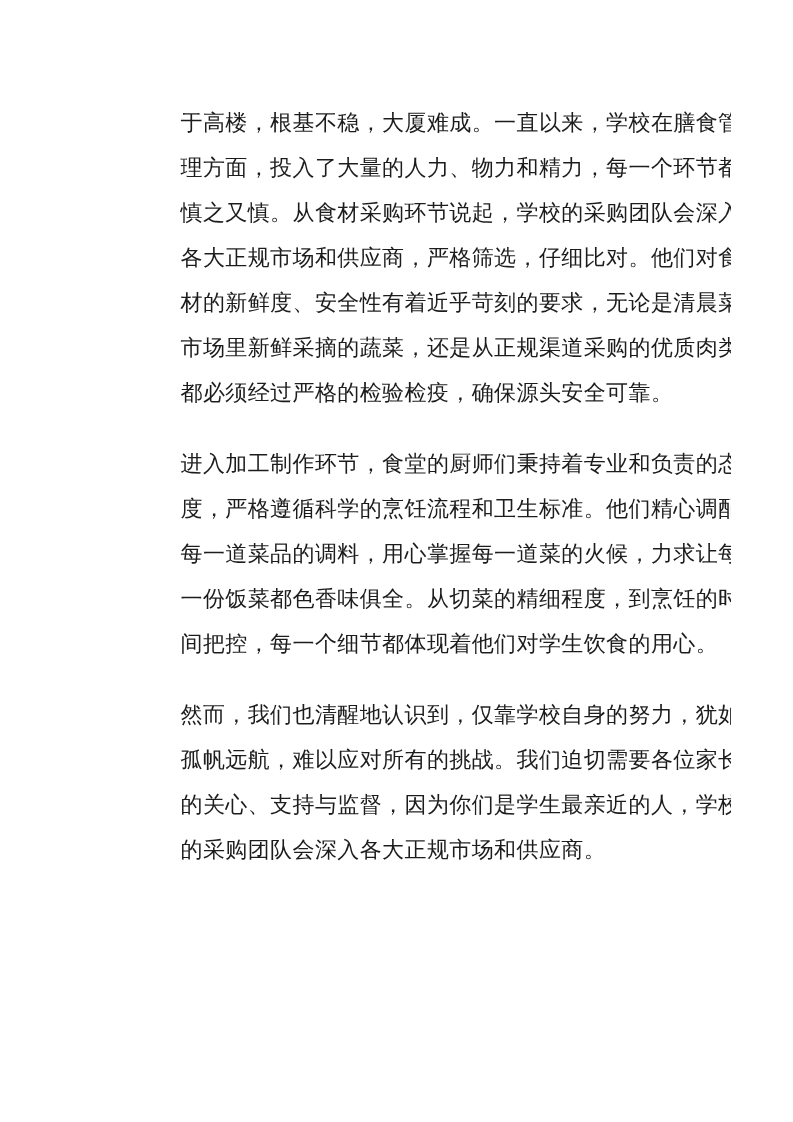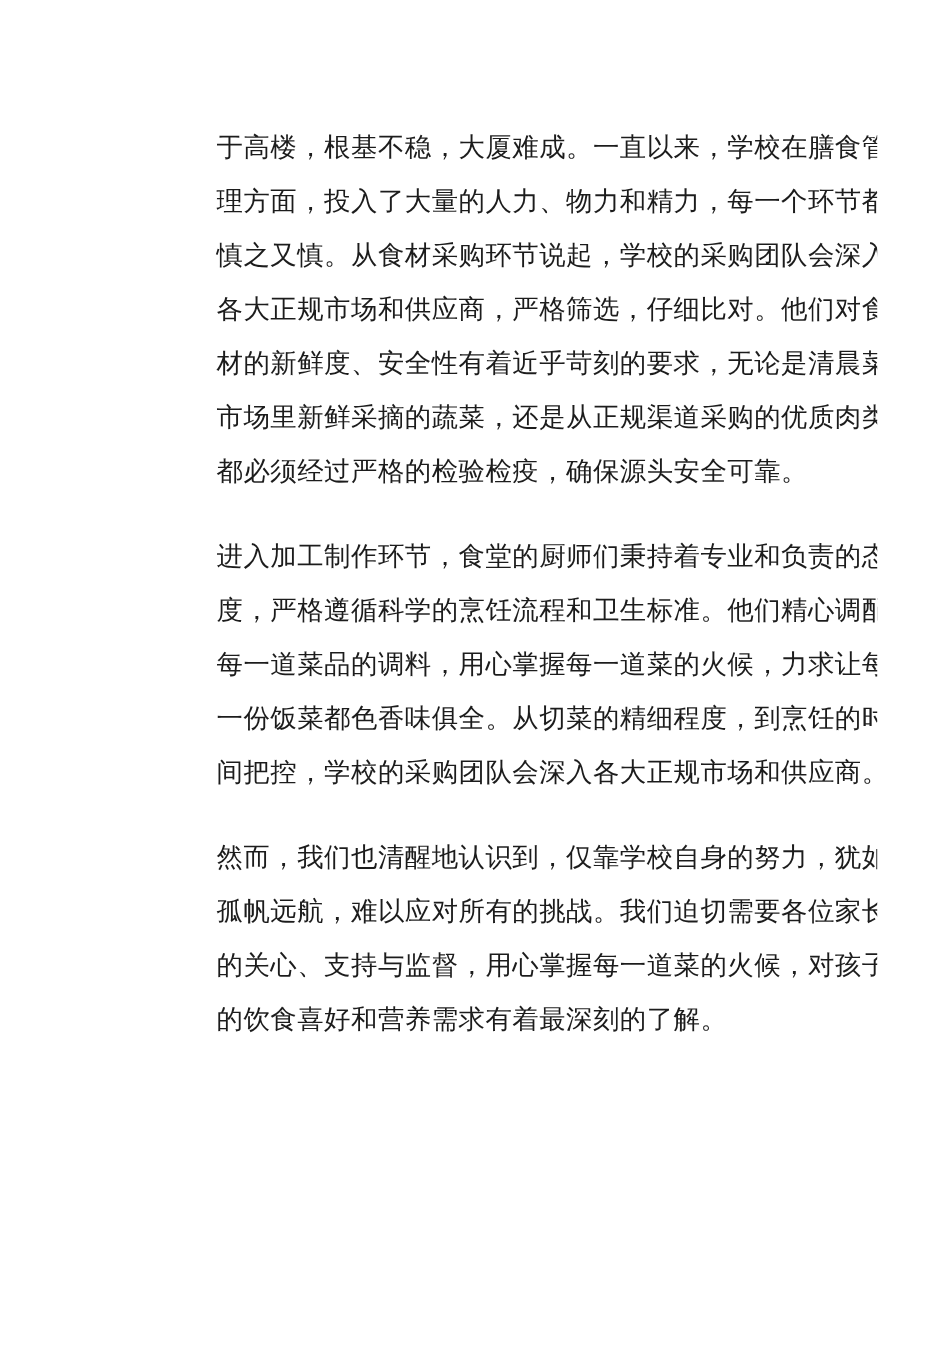--- a/index.html
+++ b/index.html
@@ -32,16 +32,16 @@
     text-justify: inter-ideograph;
     word-break: break-all;
   }
 </style>
 </head>
 <body>
 
 <div class="page">
   <div class="content">
     <p>于高楼，根基不稳，大厦难成。一直以来，学校在膳食管理方面，投入了大量的人力、物力和精力，每一个环节都慎之又慎。从食材采购环节说起，学校的采购团队会深入各大正规市场和供应商，严格筛选，仔细比对。他们对食材的新鲜度、安全性有着近乎苛刻的要求，无论是清晨菜市场里新鲜采摘的蔬菜，还是从正规渠道采购的优质肉类都必须经过严格的检验检疫，确保源头安全可靠。</p>
-    <p>进入加工制作环节，食堂的厨师们秉持着专业和负责的态度，严格遵循科学的烹饪流程和卫生标准。他们精心调配每一道菜品的调料，用心掌握每一道菜的火候，力求让每一份饭菜都色香味俱全。从切菜的精细程度，到烹饪的时间把控，学校的采购团队会深入各大正规市场和供应商。</p>
-    <p>然而，我们也清醒地认识到，仅靠学校自身的努力，犹如孤帆远航，难以应对所有的挑战。我们迫切需要各位家长的关心、支持与监督，用心掌握每一道菜的火候，对孩子的饮食喜好和营养需求有着最深刻的了解。</p>
+    <p>进入加工制作环节，食堂的厨师们秉持着专业和负责的态度，严格遵循科学的烹饪流程和卫生标准。他们精心调配每一道菜品的调料，用心掌握每一道菜的火候，力求让每一份饭菜都色香味俱全。从切菜的精细程度，到烹饪的时间把控，每一个细节都体现着他们对学生饮食的用心。</p>
+    <p>然而，我们也清醒地认识到，仅靠学校自身的努力，犹如孤帆远航，难以应对所有的挑战。我们迫切需要各位家长的关心、支持与监督，因为你们是学生最亲近的人，学校的采购团队会深入各大正规市场和供应商。</p>
   </div>
 </div>
 
 </body></html>

